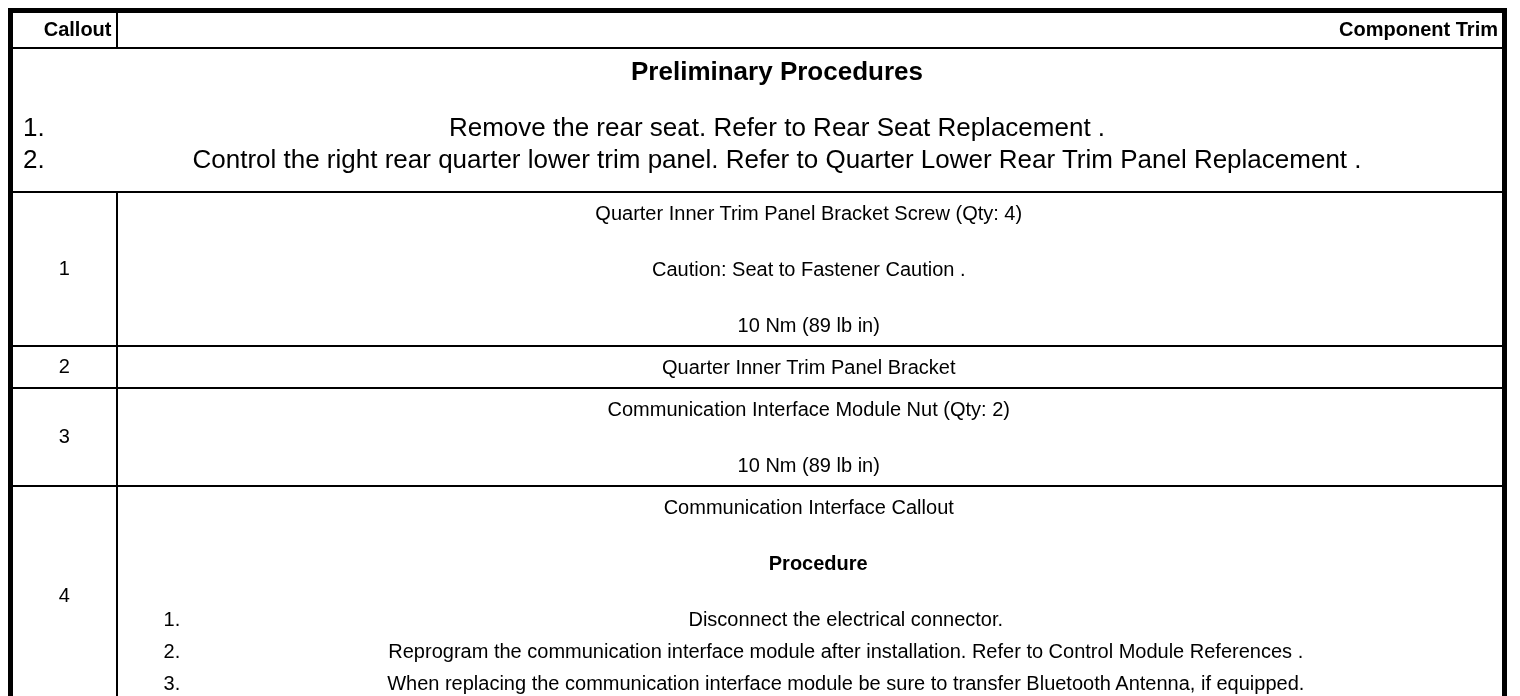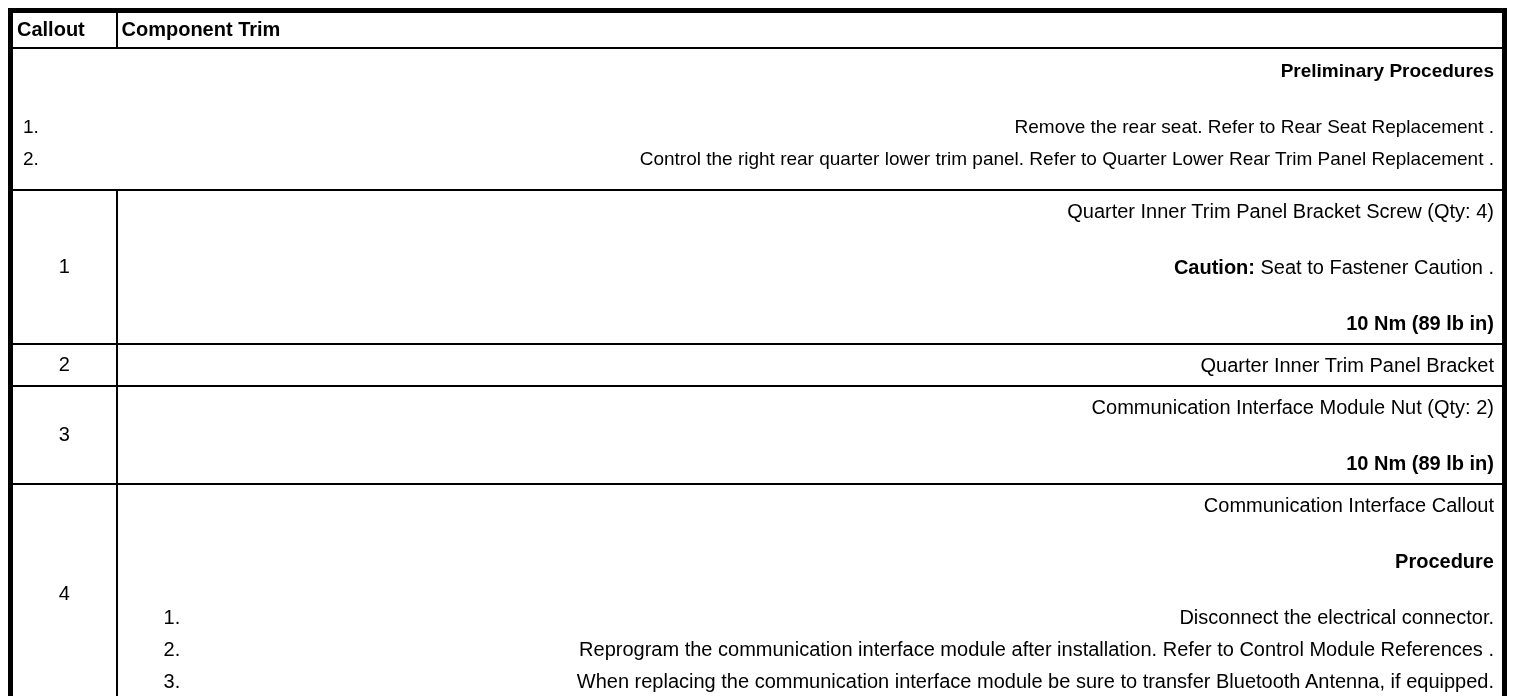--- a/index.html
+++ b/index.html
@@ -34,21 +34,21 @@
   table.callout-table td {
     border: 2px solid #000000;
   }
   table.callout-table {
     border: 5px solid #000000;
   }
   thead th {
     border-bottom: 5px solid #000000;
     font-size: 20px;
     font-weight: bold;
-    text-align: left;
+    text-align: right;
     vertical-align: middle;
     padding: 2px 4px;
     background: #ffffff;
   }
   col.col-callout { width: 106px; }
 
   tr.row-header   { height: 37px;  }
   tr.row-prelim   { height: 132px; }
   tr.row-1        { height: 153px; }
   tr.row-2        { height: 40px;  }
@@ -56,42 +56,42 @@
   tr.row-4        { height: 222px; }
 
   td.callout-cell {
     text-align: center;
     vertical-align: middle;
     font-size: 20px;
     padding: 0 2px;
   }
   td.component-cell {
     vertical-align: top;
-    text-align: right;
+    text-align: center;
     font-size: 20px;
     line-height: 32px;
     padding: 4px 8px 4px 6px;
   }
   td.prelim-cell {
     vertical-align: top;
-    text-align: right;
-    font-size: 19px;
+    text-align: center;
+    font-size: 26px;
     line-height: 32px;
-    padding: 6px 8px 6px 10px;
+    padding: 6px 8px 16px 10px;
   }
-  .bold { font-weight: bold; }
+  .bold { font-weight: normal; }
   .prelim-title {
     font-weight: bold;
     margin-left: 37px;
   }
   .para { margin: 0; }
   .mt { margin-top: 24px; }
 
   ol.steps {
-    margin: 24px 0 8px 0;
+    margin: 24px 0 0 0;
     padding: 0;
     list-style: none;
     counter-reset: stepnum;
   }
   ol.steps li {
     position: relative;
     counter-increment: stepnum;
     line-height: 32px;
   }
   ol.steps li::before {

